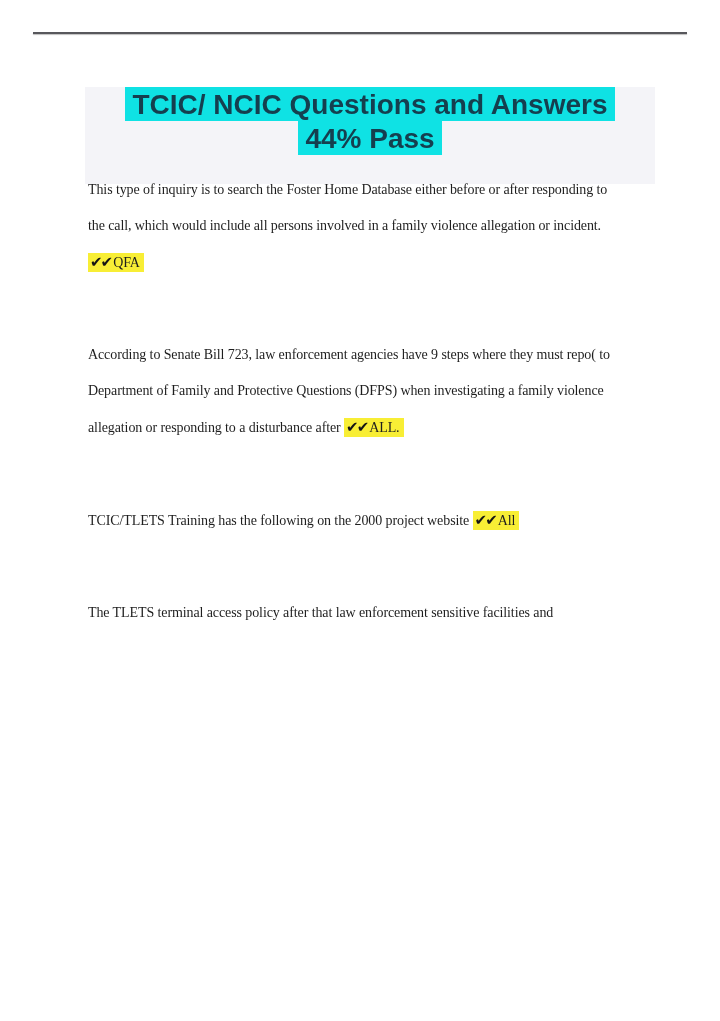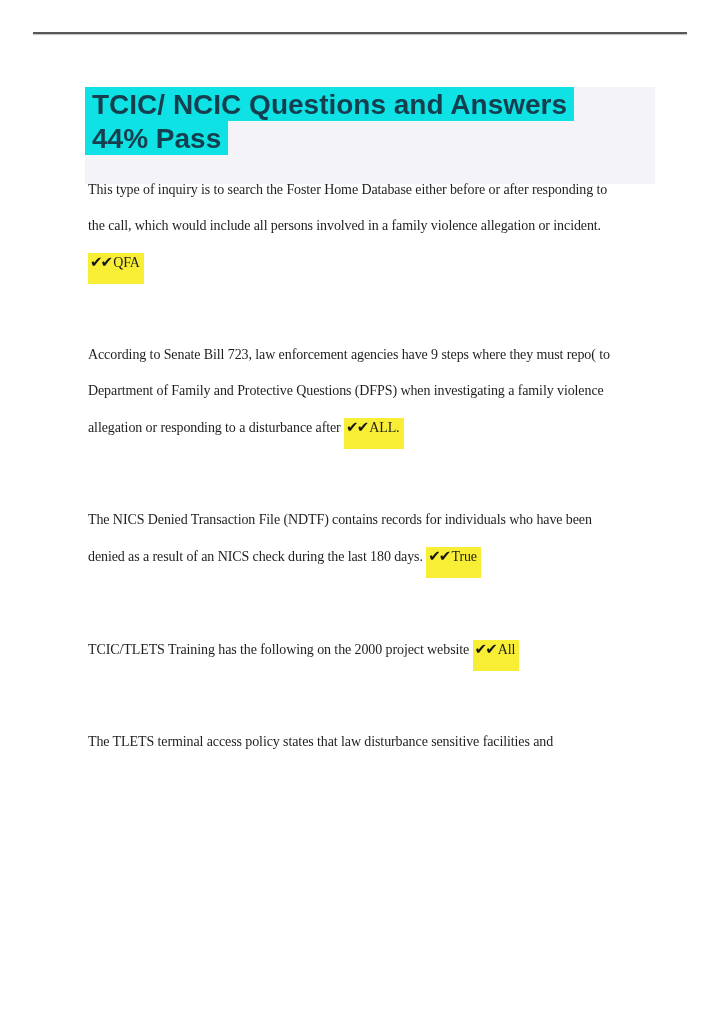--- a/index.html
+++ b/index.html
@@ -27,20 +27,21 @@
     box-shadow: 0 1px 1px rgba(0,0,0,0.25);
   }
   .title-box {
     position: absolute;
     left: 85px;
     top: 87px;
     width: 570px;
     height: 97px;
     background: var(--title-box-bg, #f4f4f8);
     box-sizing: border-box;
+    text-align: center;
     padding-top: 1px;
   }
   .title-line {
     font-family: "Liberation Sans", "DejaVu Sans", sans-serif;
     font-weight: bold;
     font-size: 28px;
     line-height: 34px;
     color: var(--title-text, #153f4f);
     letter-spacing: 0px;
   }
@@ -60,21 +61,21 @@
   .q {
     margin-bottom: 56px;
   }
   .q:last-child { margin-bottom: 0; }
   .line {
     line-height: 36px;
     white-space: nowrap;
   }
   .hl {
     background: var(--answer-highlight, #f8ee35);
-    padding: 2px 4px 14px 2px;
+    padding: 2px 4px 2px 2px;
   }
   .checks {
     font-family: "DejaVu Sans", sans-serif;
     font-weight: bold;
     font-size: 15px;
     color: var(--check-color, #141414);
     letter-spacing: -2px;
     padding-right: 2px;
   }
 </style>
@@ -97,28 +98,24 @@
       <div class="line">the call, which would include all persons involved in a family violence allegation or incident.</div>
       <div class="line"><span></span><span class="hl"><span class="checks">✔✔</span><span>QFA</span></span></div>
     </div>
 
     <div class="q">
       <div class="line">According to Senate Bill 723, law enforcement agencies have 9 steps where they must repo( to</div>
       <div class="line">Department of Family and Protective Questions (DFPS) when investigating a family violence</div>
       <div class="line"><span>allegation or responding to a disturbance after </span><span class="hl"><span class="checks">✔✔</span><span>ALL.</span></span></div>
     </div>
 
-    <div class="q">
-      <div class="line">The NICS Denied Transaction File (NDTF) contains records for individuals who have been</div>
-      <div class="line"><span>denied as a result of an NICS check during the last 180 days. </span><span class="hl"><span class="checks">✔✔</span><span>True</span></span></div>
-    </div>
 
     <div class="q">
       <div class="line"><span>TCIC/TLETS Training has the following on the 2000 project website </span><span class="hl"><span class="checks">✔✔</span><span>All</span></span></div>
     </div>
 
 
     <div class="q">
-      <div class="line">The TLETS terminal access policy states that law disturbance sensitive facilities and</div>
+      <div class="line">The TLETS terminal access policy after that law enforcement sensitive facilities and</div>
     </div>
 
   </div>
 </div>
 
 </body></html>

